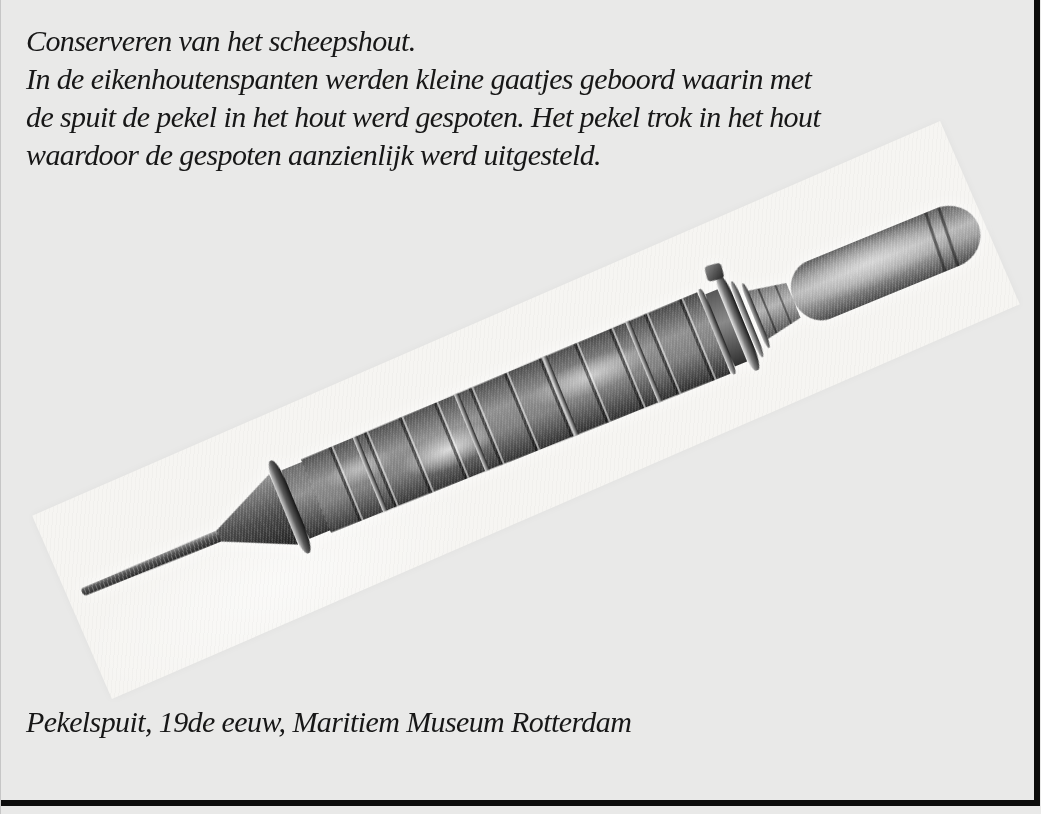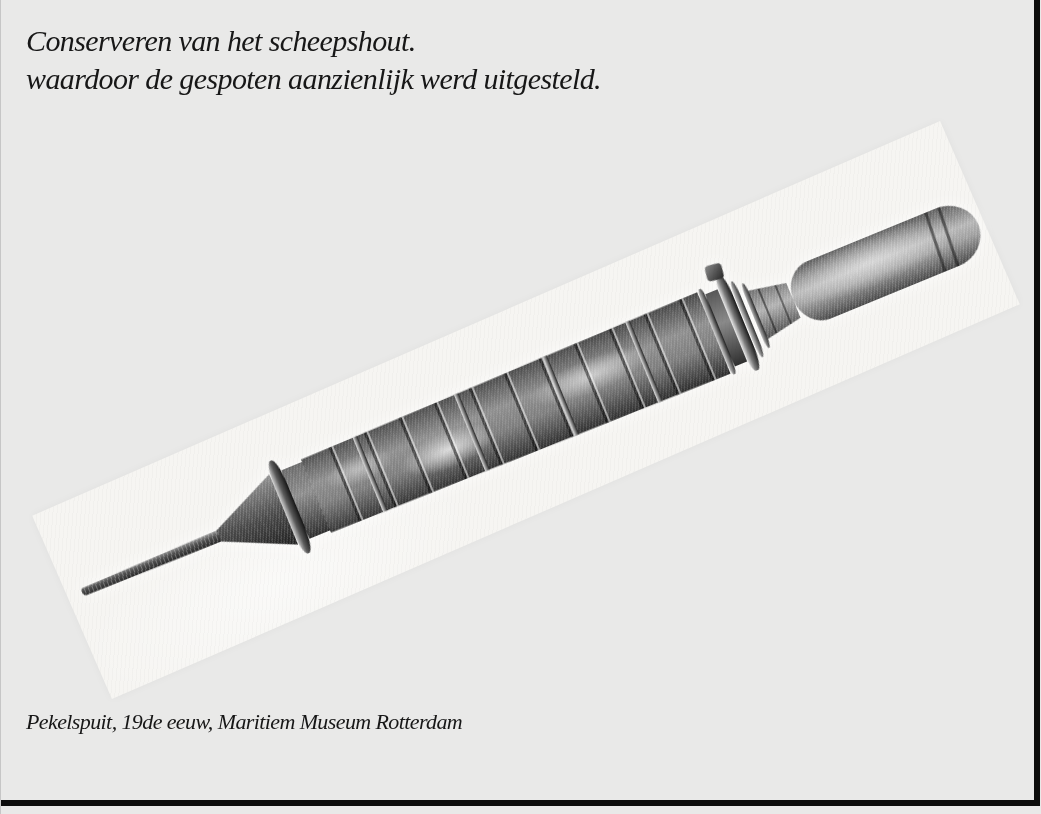--- a/index.html
+++ b/index.html
@@ -27,21 +27,21 @@
     font-style:italic;
     font-size:30px;line-height:38px;
     letter-spacing:-0.6px;
     color:#171717;
     white-space:nowrap;
   }
   
   .caption{
     position:absolute;left:25px;top:703px;
     font-style:italic;
-    font-size:22px;line-height:38px;
+    font-size:30px;line-height:38px;
     letter-spacing:-0.6px;
     color:#171717;
     white-space:nowrap;
   }
   
   .photo-strip{
     position:absolute;left:30px;top:310px;width:990px;height:200px;
     background:
       radial-gradient(300px 120px at 20% 80%, rgba(255,255,255,.5), rgba(255,255,255,0) 70%),
       #f6f5f2;
@@ -157,20 +157,22 @@
   .hl1{left:152px;}
   .hl2{left:166px;}
 </style>
 </head>
 <body>
 
 <div class="page">
 
   <div class="intro">
     <div>Conserveren van het scheepshout.</div>
+    <div>In de eikenhoutenspanten werden kleine gaatjes geboord waarin met</div>
+    <div>de spuit de pekel in het hout werd gespoten. Het pekel trok in het hout</div>
     <div>waardoor de gespoten aanzienlijk werd uitgesteld.</div>
   </div>
 
   <div class="photo-strip" role="img" aria-label="Zwart-wit foto van een pekelspuit: smalle spuitmond, trechter, geribbelde metalen cilinder en gedraaid houten handvat">
     <div class="syringe">
       <div class="nozzle"></div>
       <div class="cone"></div>
       <div class="flange"></div>
       <div class="stepseg"></div>
       <div class="barrel">

